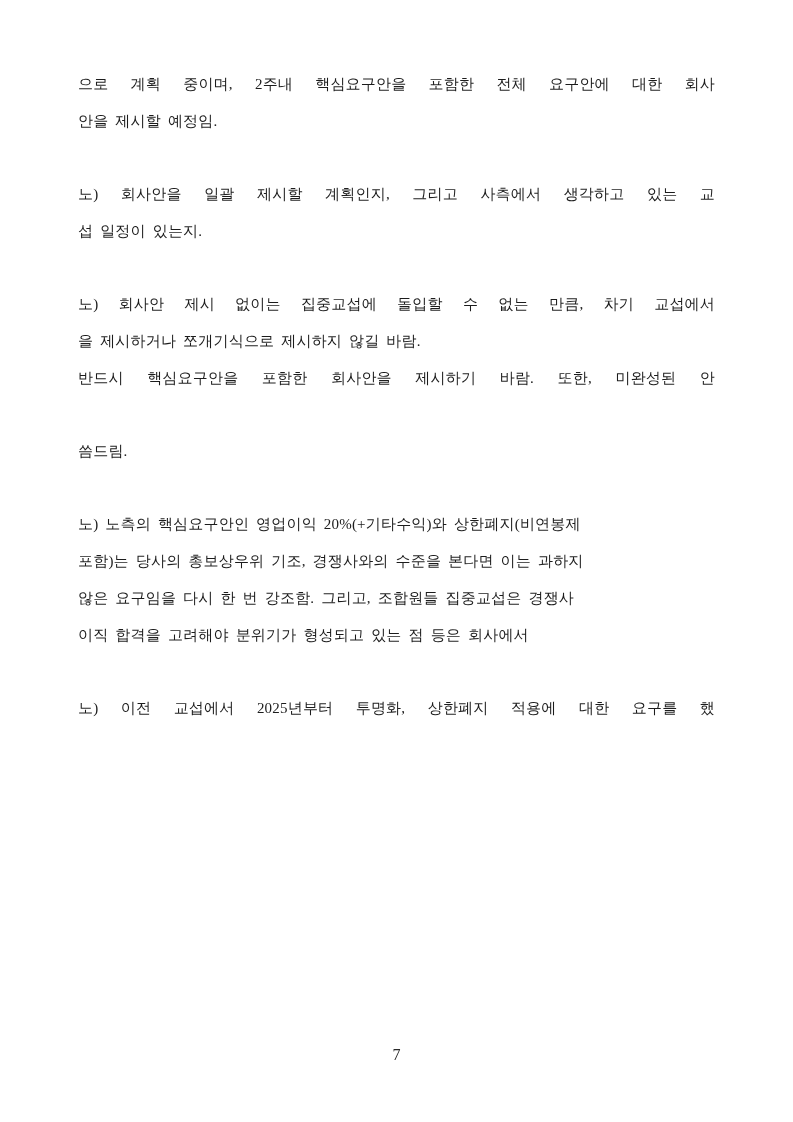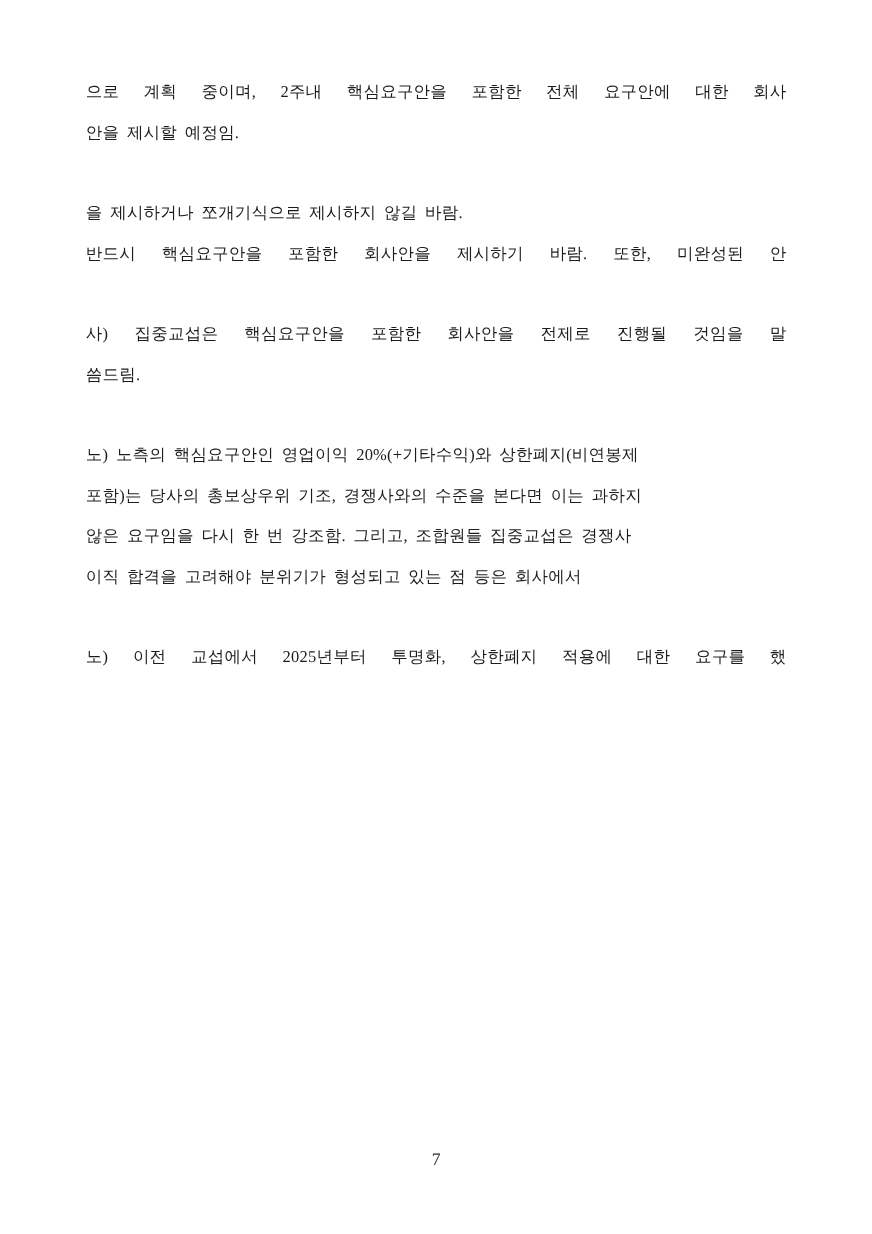--- a/index.html
+++ b/index.html
@@ -61,27 +61,29 @@
 </head>
 <body>
 
 <div class="page">
   <main class="doc-body">
       <div class="paragraph">
         <div class="line justify">으로 계획 중이며, 2주내 핵심요구안을 포함한 전체 요구안에 대한 회사</div>
         <div class="line">안을 제시할 예정임.</div>
       </div>
       <div class="paragraph">
+        <div class="line justify">노) 회사안을 일괄 제시할 계획인지, 그리고 사측에서 생각하고 있는 교</div>
+        <div class="line">섭 일정이 있는지.</div>
       </div>
       <div class="paragraph">
+        <div class="line justify">노) 회사안 제시 없이는 집중교섭에 돌입할 수 없는 만큼, 차기 교섭에서</div>
         <div class="line">을 제시하거나 쪼개기식으로 제시하지 않길 바람.</div>
         <div class="line justify">반드시 핵심요구안을 포함한 회사안을 제시하기 바람. 또한, 미완성된 안</div>
       </div>
       <div class="paragraph">
-        <div class="line justify">사) 집중교섭은 핵심요구안을 포함한 회사안을 전제로 진행될 것임을 말</div>
         <div class="line">씀드림.</div>
       </div>
       <div class="paragraph">
         <div class="line">노) 노측의 핵심요구안인 영업이익 20%(+기타수익)와 상한폐지(비연봉제</div>
         <div class="line">포함)는 당사의 총보상우위 기조, 경쟁사와의 수준을 본다면 이는 과하지</div>
         <div class="line">않은 요구임을 다시 한 번 강조함. 그리고, 조합원들 집중교섭은 경쟁사</div>
         <div class="line">이직 합격을 고려해야 분위기가 형성되고 있는 점 등은 회사에서</div>
       </div>
       <div class="paragraph">
         <div class="line justify">노) 이전 교섭에서 2025년부터 투명화, 상한폐지 적용에 대한 요구를 했</div>

